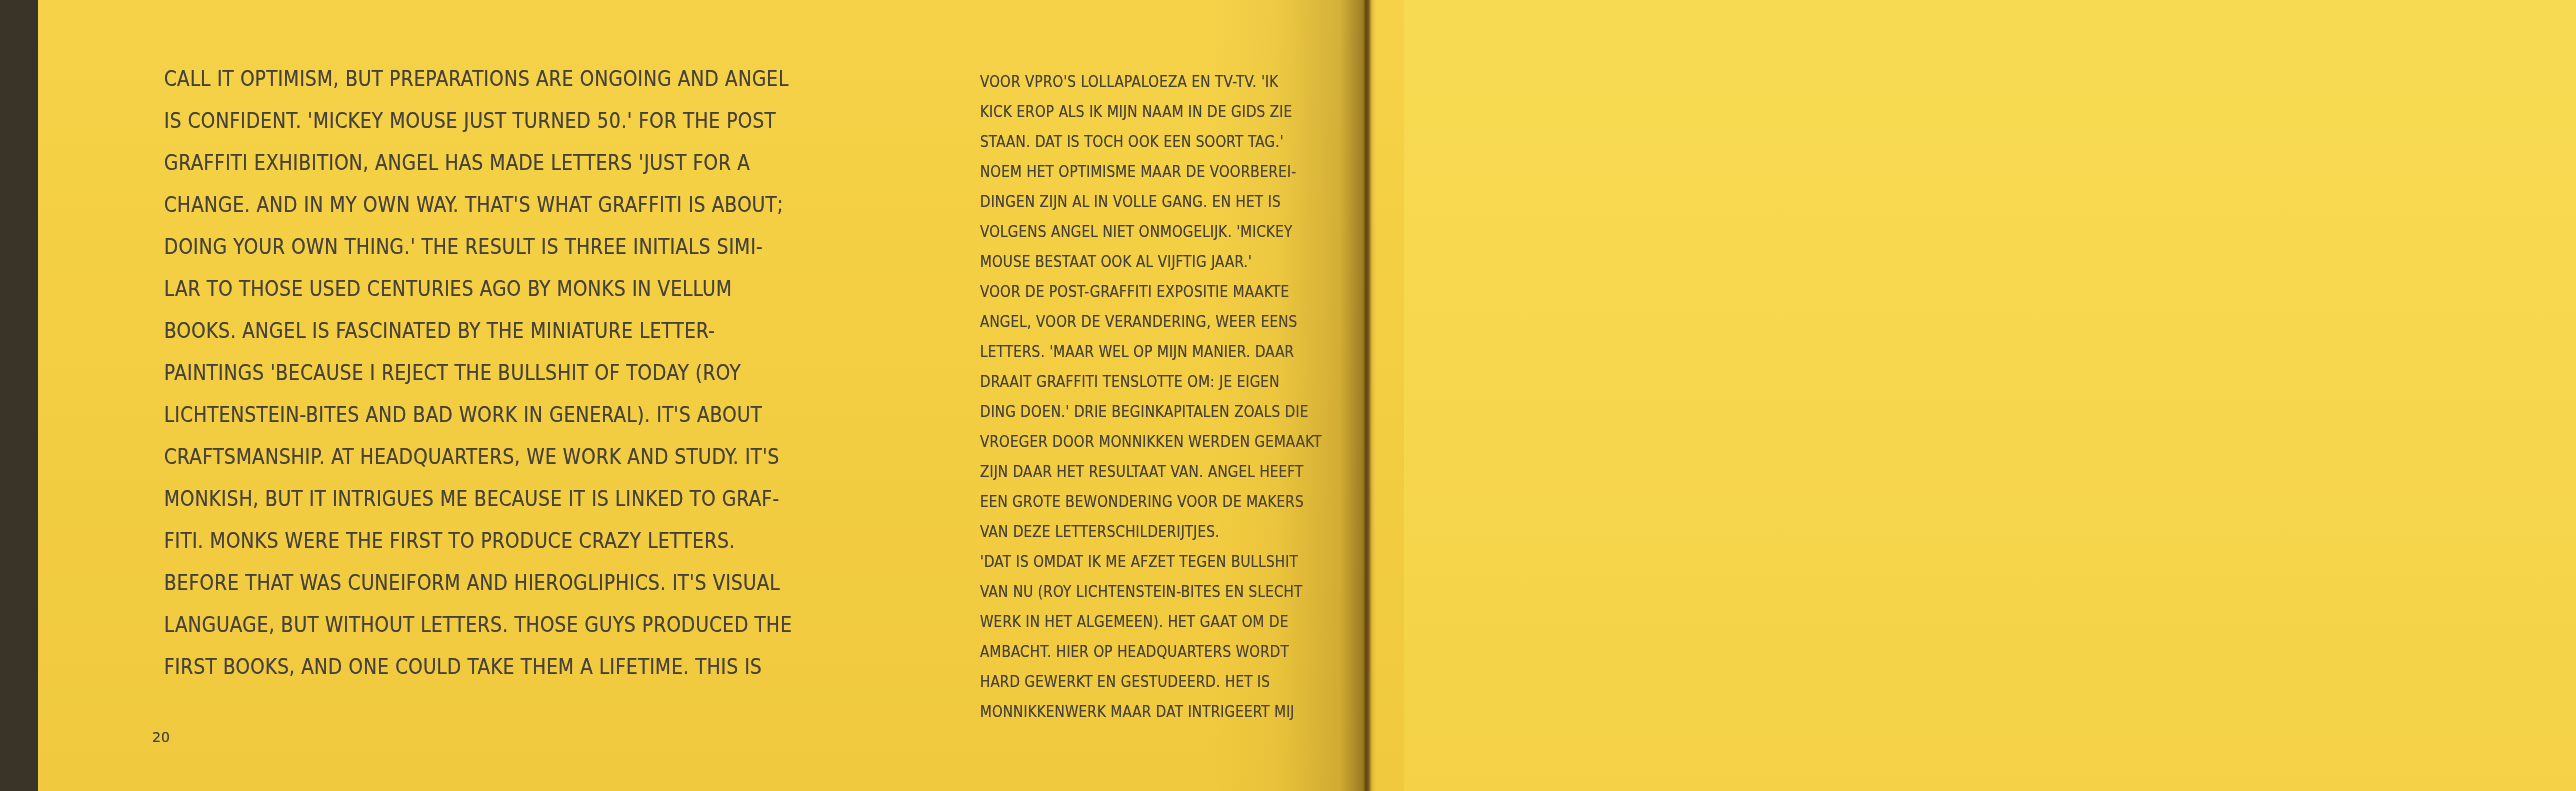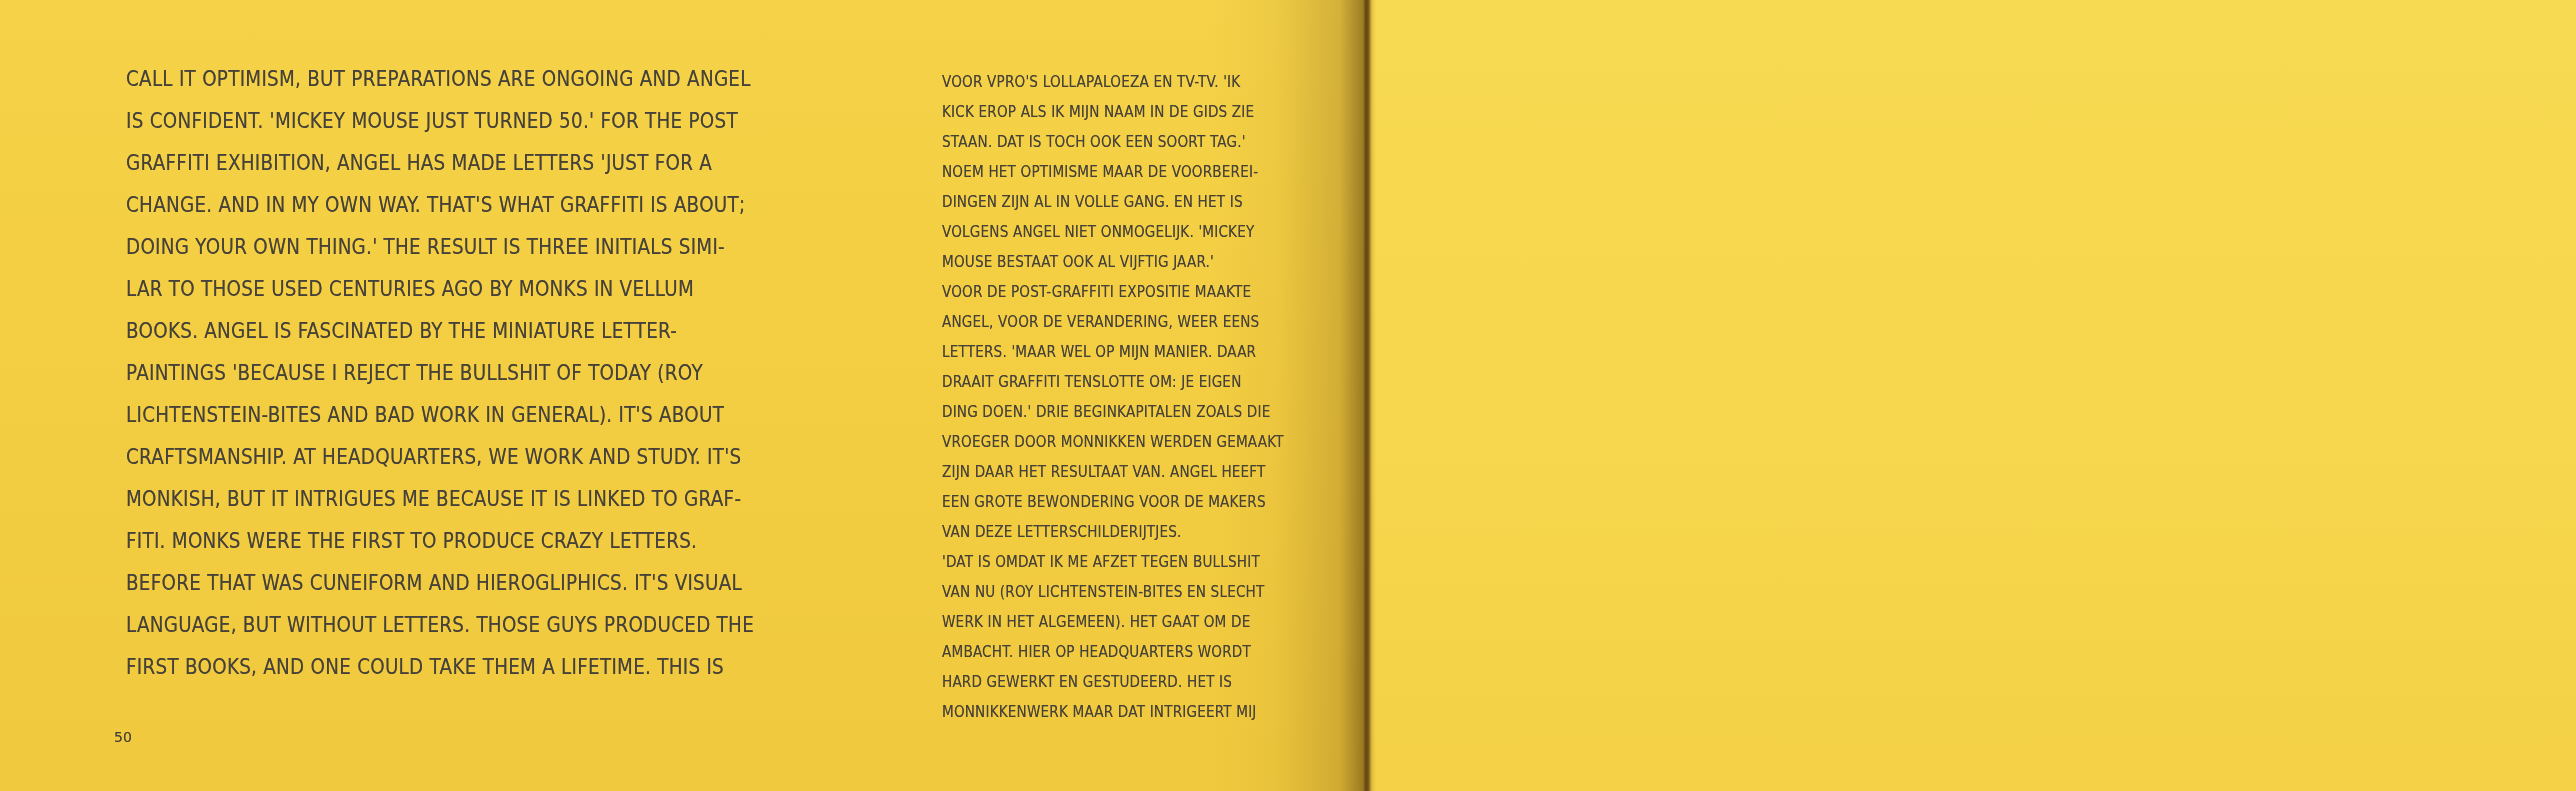--- a/index.html
+++ b/index.html
@@ -5,21 +5,21 @@
   html, body { margin: 0; padding: 0; }
   body {
     width: 2731px; height: 791px;
     overflow: hidden;
     background: #3a3428;
     font-family: "DejaVu Sans", "Liberation Sans", sans-serif;
   }
   .spread { position: absolute; left: 0; top: 0; width: 2731px; height: 791px; }
 
   .page {
-    position: absolute; top: 0; height: 791px;
+    position: absolute; top: 0; height: 791px; margin-left: 38px;
   }
   .page-left {
     left: 0; width: 1366px;
     background-image: linear-gradient(to bottom, #f5d248 0%, #f3cd41 55%, #f0c93e 100%);
   }
   .page-right {
     left: 1366px; width: 1364px;
     background-image: linear-gradient(to bottom, #f8da52 0%, #f6d64c 60%, #f4d147 100%);
   }
 
@@ -101,21 +101,21 @@
         <div class="line">ZIJN DAAR HET RESULTAAT VAN. ANGEL HEEFT</div>
         <div class="line">EEN GROTE BEWONDERING VOOR DE MAKERS</div>
         <div class="line">VAN DEZE LETTERSCHILDERIJTJES.</div>
         <div class="line">'DAT IS OMDAT IK ME AFZET TEGEN BULLSHIT</div>
         <div class="line">VAN NU (ROY LICHTENSTEIN-BITES EN SLECHT</div>
         <div class="line">WERK IN HET ALGEMEEN). HET GAAT OM DE</div>
         <div class="line">AMBACHT. HIER OP HEADQUARTERS WORDT</div>
         <div class="line">HARD GEWERKT EN GESTUDEERD. HET IS</div>
         <div class="line">MONNIKKENWERK MAAR DAT INTRIGEERT MIJ</div>
       </div>
-    <div class="page-number page-number-left">50</div>
+    <div class="page-number page-number-left">20</div>
   </div>
 
   <div class="page page-right">
     
     
     
   </div>
 
   <div class="gutter"></div>
 

